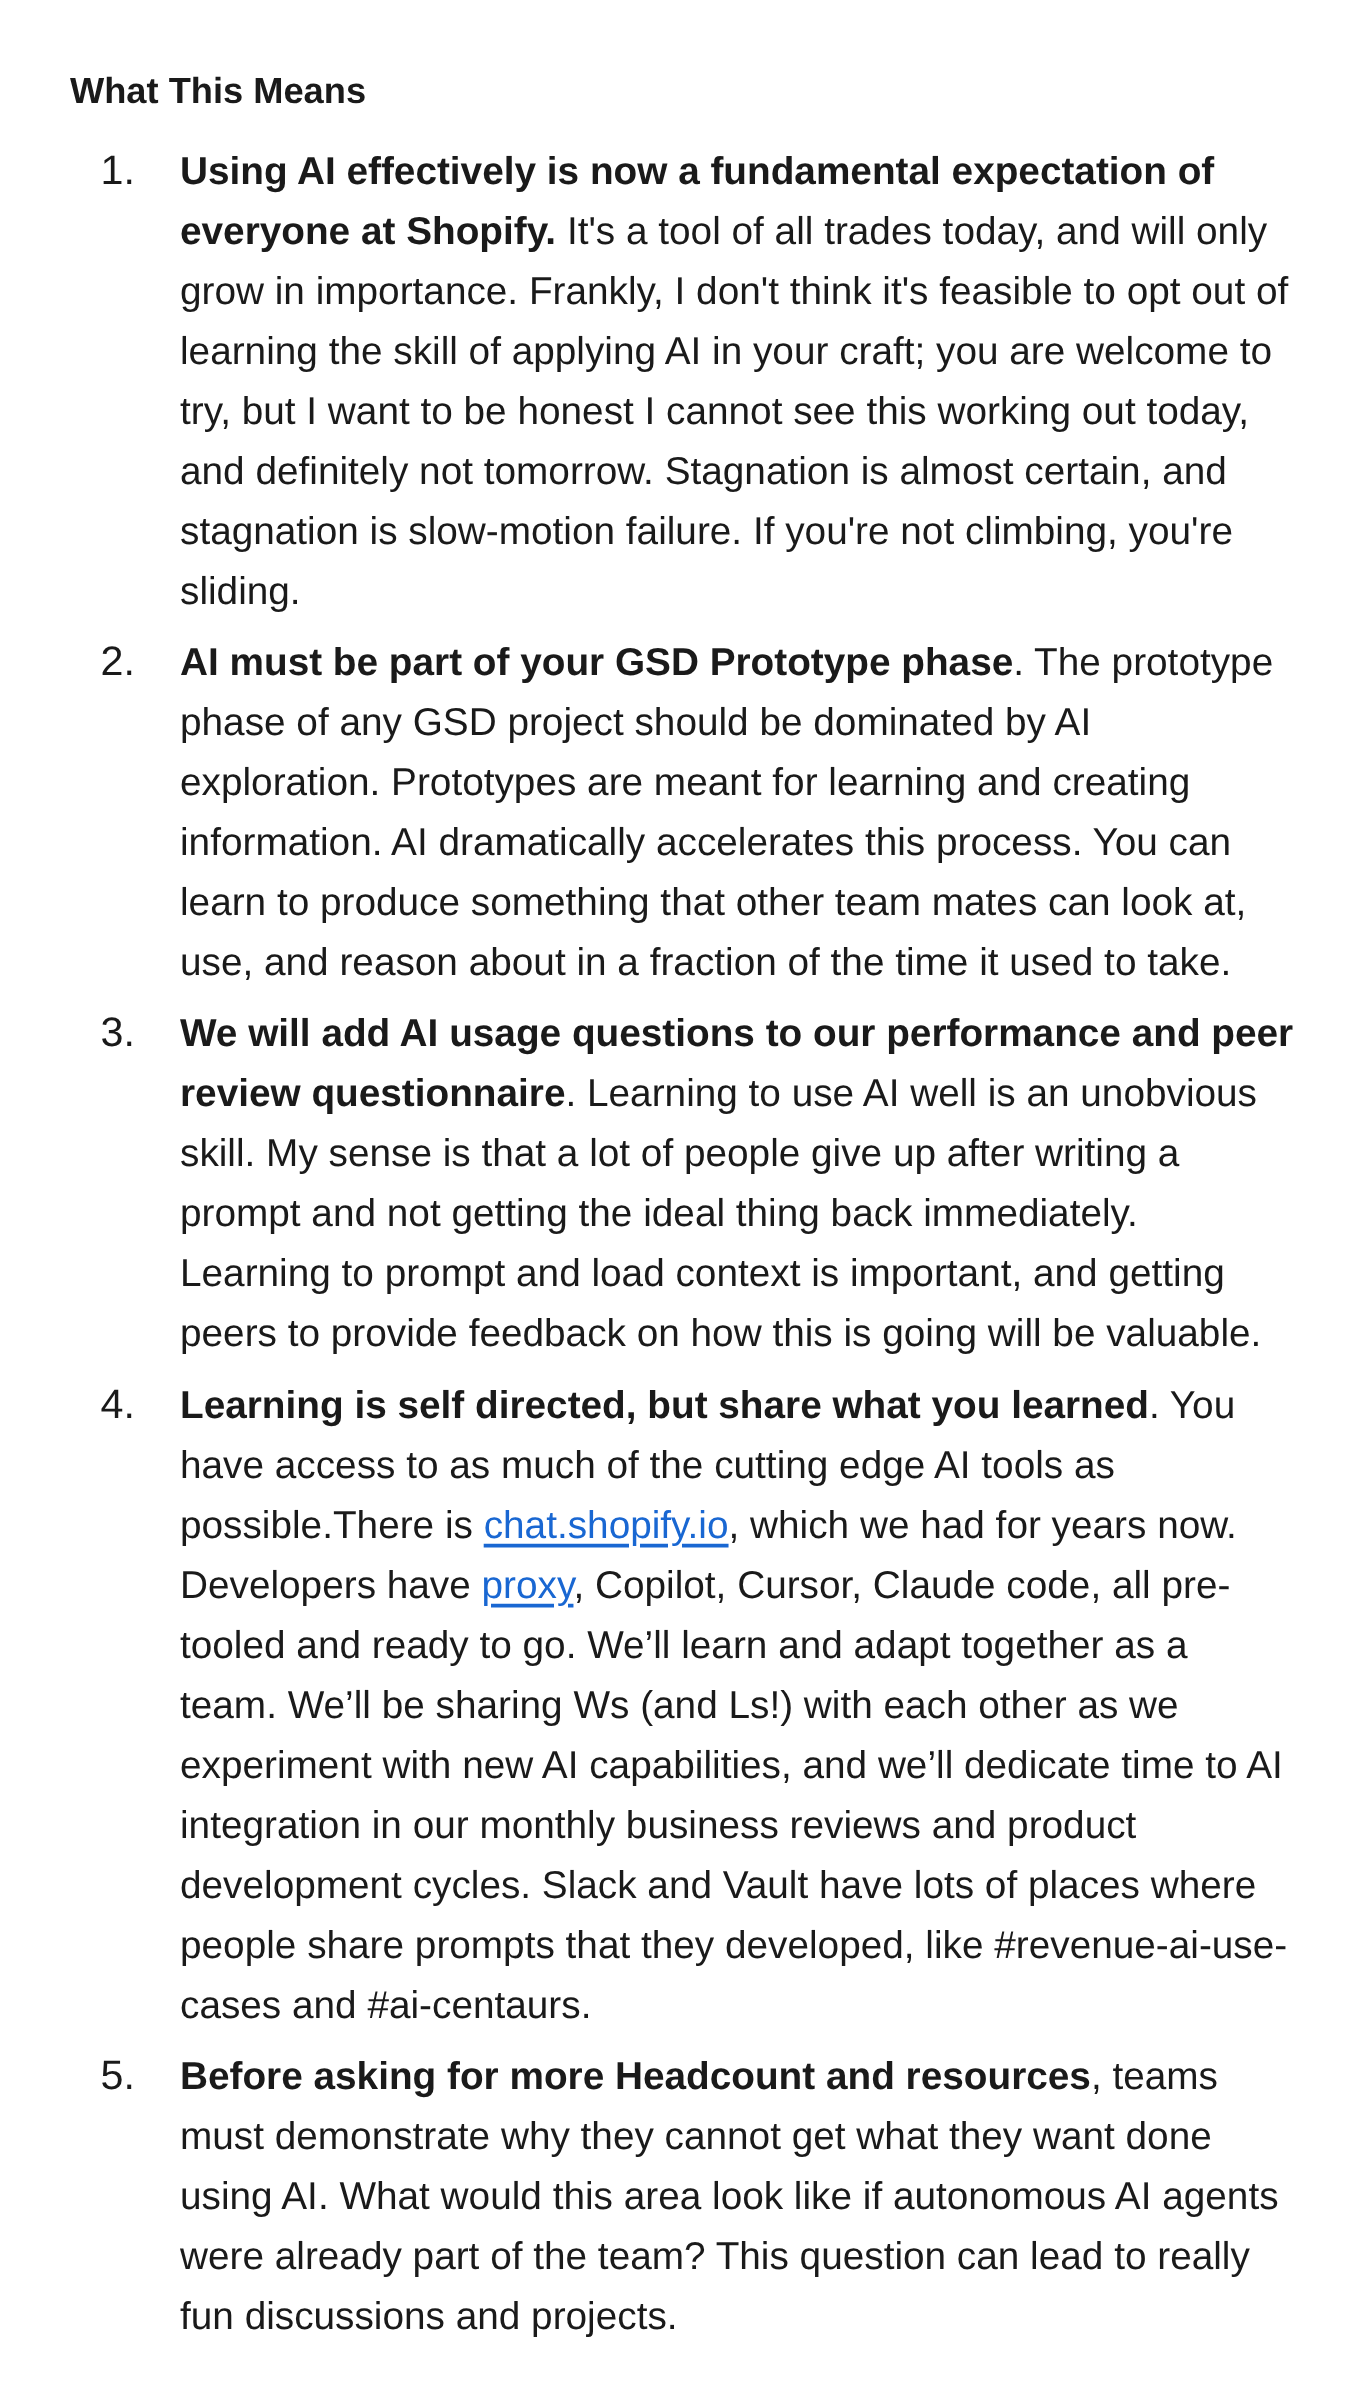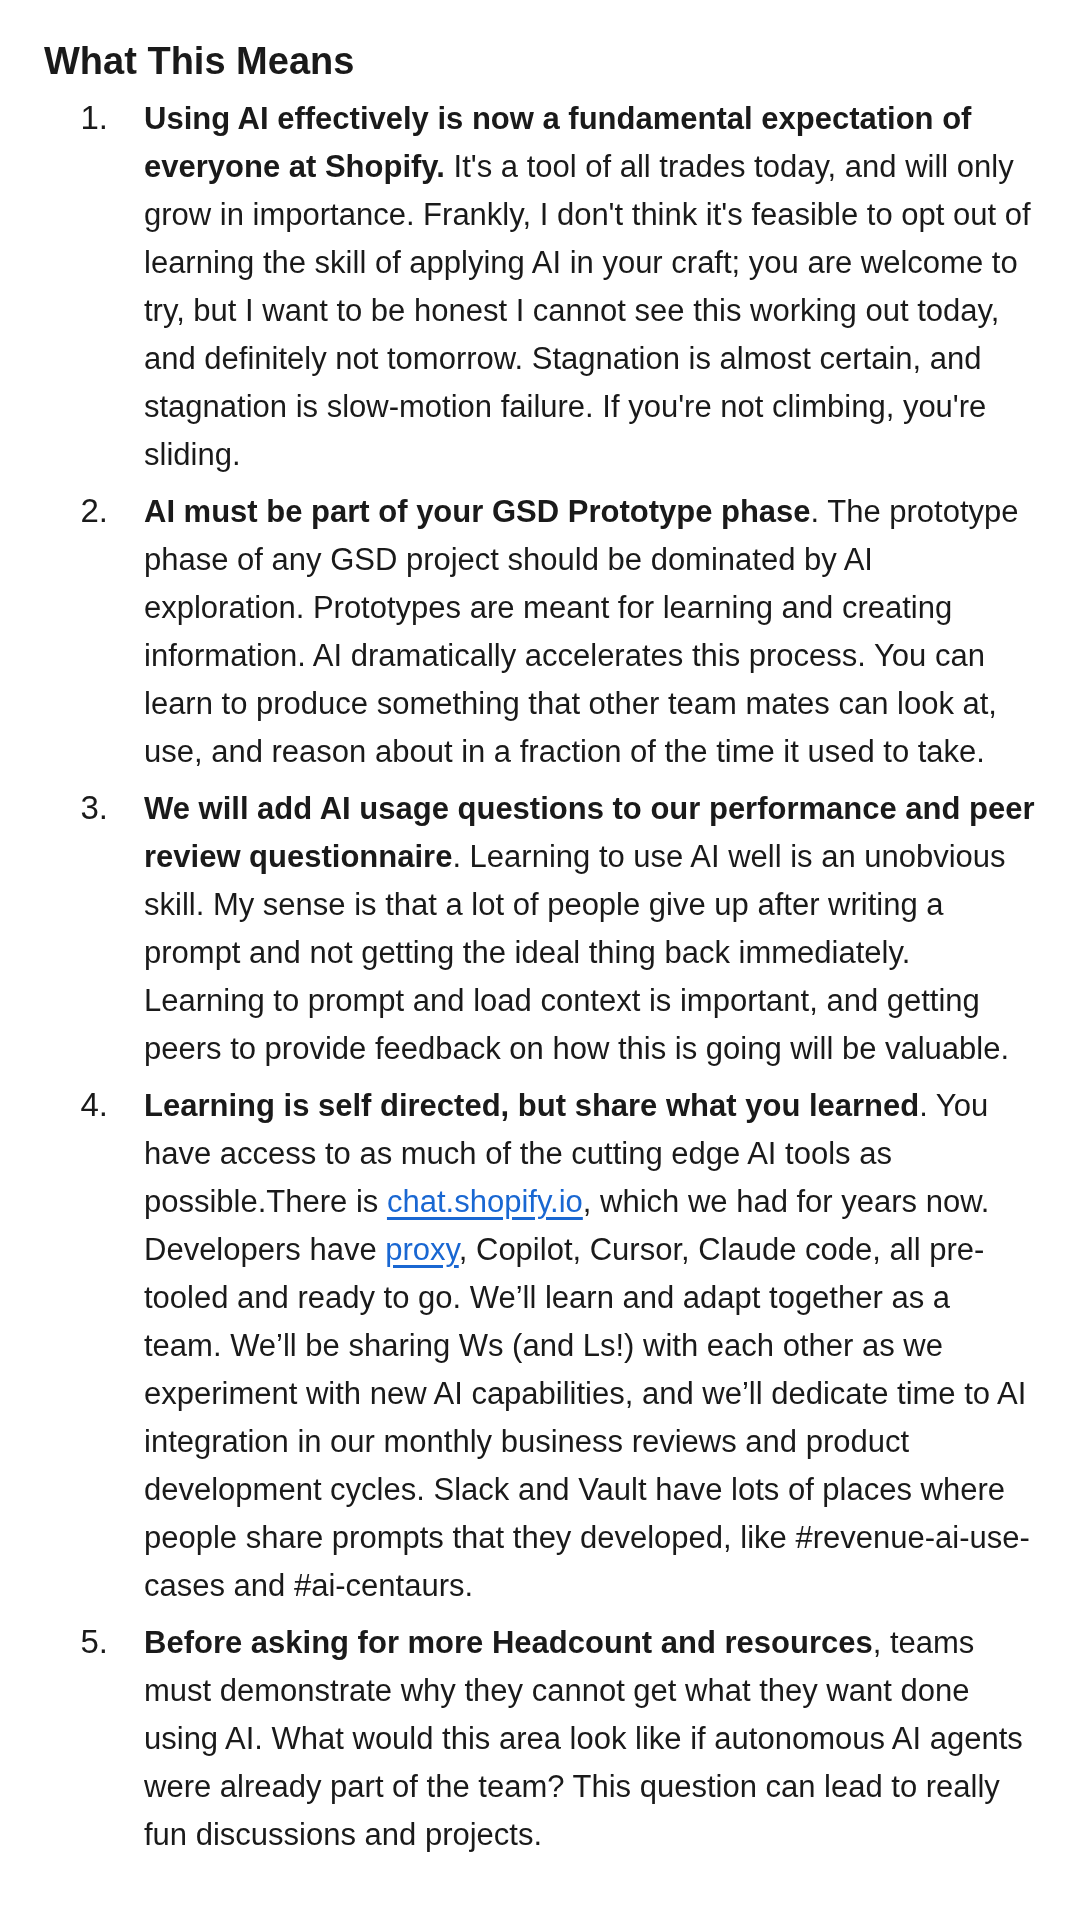--- a/index.html
+++ b/index.html
@@ -11,22 +11,22 @@
     width: 1080px;
     height: 1920px;
     overflow: hidden;
     font-family: "Liberation Sans", sans-serif;
     color: var(--text-color, #1a1a1a);
   }
   .doc {
     padding: 34px 45px 0 40px;
   }
   .heading {
-    margin: 4px;
-    font-size: 38px;
+    margin: 16px;
+    font-size: 29px;
     font-weight: bold;
     line-height: 46px;
     color: var(--text-color, #1a1a1a);
   }
   ol.list {
     list-style: none;
     margin: 10px 0 0 0;
     padding: 0;
   }
   li.item {

